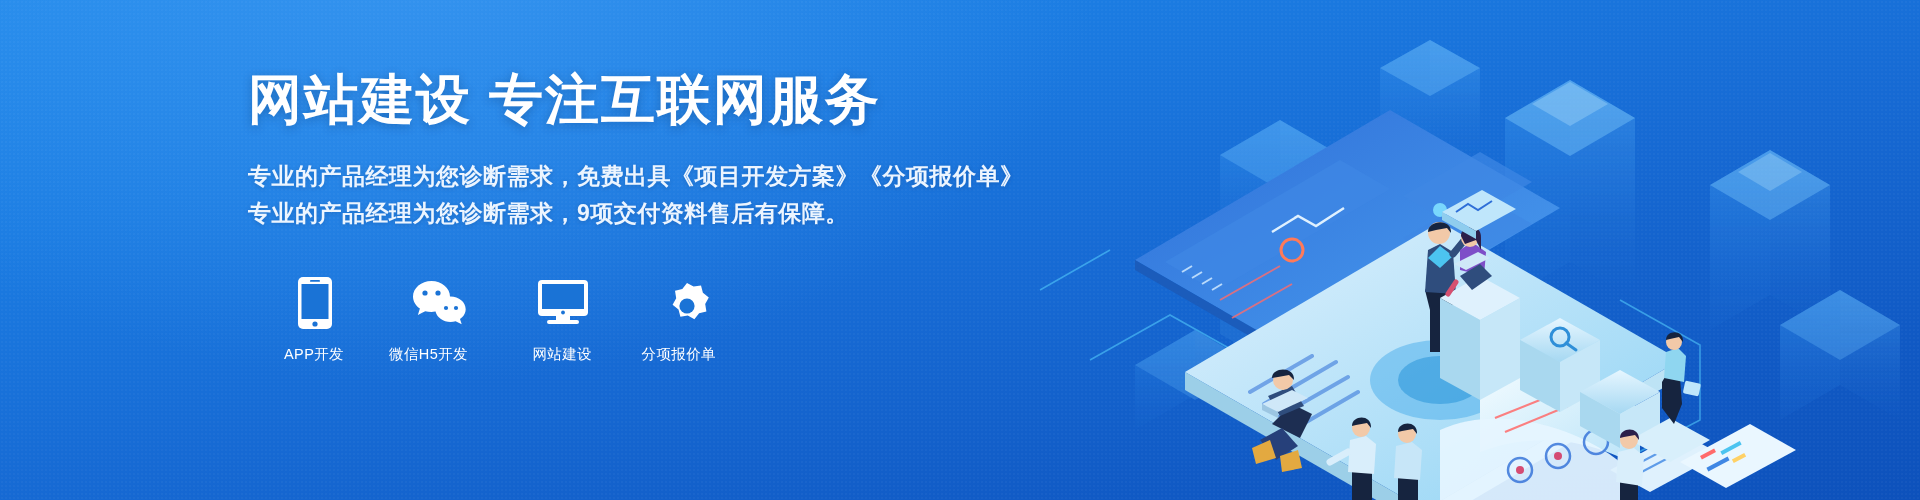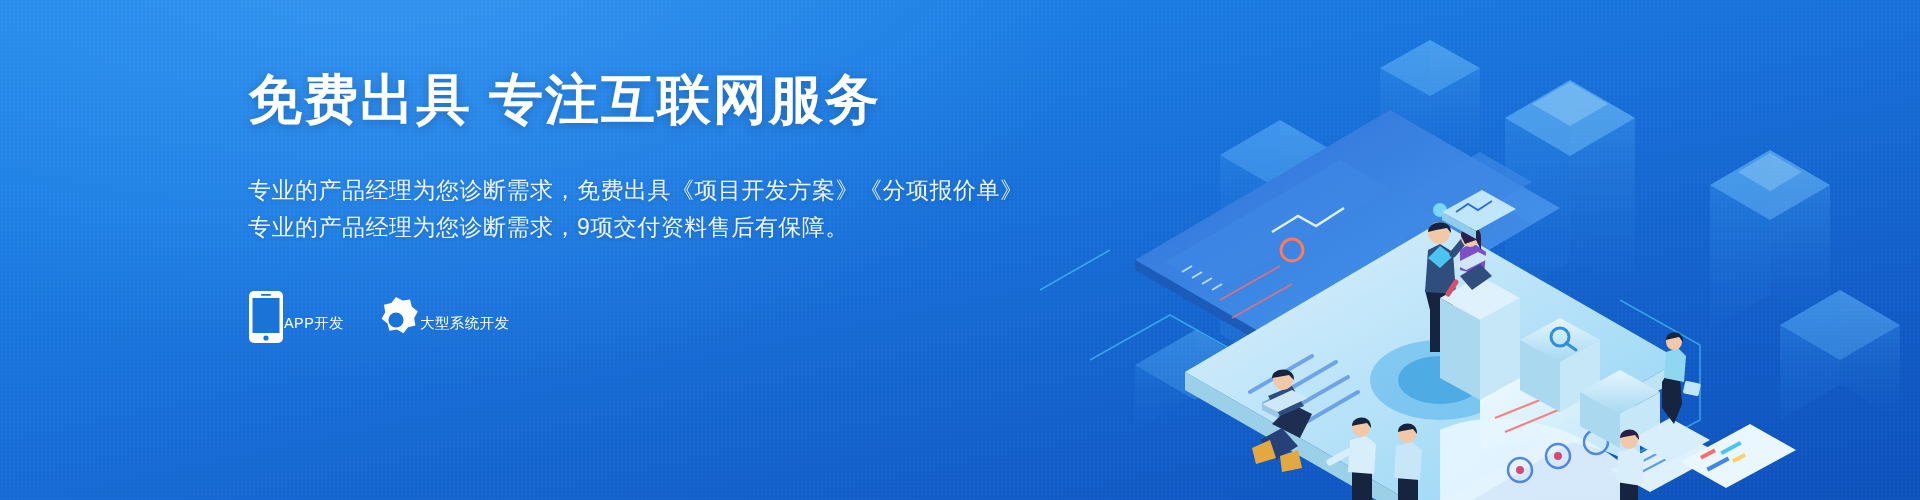--- a/index.html
+++ b/index.html
@@ -30,40 +30,40 @@
   .headline {
     color:#ffffff;
     font-size:54px;
     font-weight:bold;
     letter-spacing:2px;
     line-height:1.18;
     white-space:nowrap;
     text-shadow:0 2px 10px rgba(4,40,90,0.30);
   }
   .sub {
-    margin-top:40px;
+    margin-top:26px;
     color:#ecf5ff;
     font-size:23px;
     line-height:1.62;
     letter-spacing:0.5px;
     white-space:nowrap;
-    font-weight:400;
+    font-weight:700;
     text-shadow:0 1px 4px rgba(4,40,90,0.22);
   }
   .sub .line { display:block; }
 
   
   .services {
     margin-top:42px;
     display:flex;
     align-items:flex-start;
     gap:28px;
   }
   .service {
-    display:flex; flex-direction:row; align-items:center;
+    display:flex; flex-direction:column; align-items:flex-end;
     width:96px;
   }
   .svc-icon {
     height:58px; width:58px;
     display:flex; align-items:center; justify-content:center;
     color:#ffffff;
   }
   .svc-icon svg { display:block; }
   .svc-label {
     margin-top:13px;
@@ -327,21 +327,21 @@
           <rect x="800" y="446" width="22" height="4" fill="#4cc4f0" transform="rotate(-28 811 448)"></rect>
           <rect x="786" y="462" width="24" height="4" fill="#3f87e4" transform="rotate(-28 798 464)"></rect>
           <rect x="812" y="456" width="14" height="4" fill="#ffd166" transform="rotate(-28 819 458)"></rect>
         </g>
       </g>
     </svg>
   </div>
 
   <div class="content">
 
-    <h1 class="headline">免费出具 专注互联网服务</h1>
+    <h1 class="headline">网站建设 专注互联网服务</h1>
 
     <div class="sub">
       <span class="line">专业的产品经理为您诊断需求，免费出具《项目开发方案》《分项报价单》</span>
       <span class="line">专业的产品经理为您诊断需求，9项交付资料售后有保障。</span>
     </div>
 
     <div class="services">
 
       <div class="service">
         <span class="svc-icon">
@@ -349,27 +349,52 @@
             <rect x="0" y="0" width="34" height="52" rx="5"></rect>
             <rect x="3.5" y="7" width="27" height="35" fill="#1a73d6"></rect>
             <rect x="12" y="3" width="10" height="1.8" rx="0.9" fill="#1a73d6"></rect>
             <circle cx="17" cy="47" r="2.6" fill="#1a73d6"></circle>
           </svg>
         </span>
         <span class="svc-label">APP开发</span>
       </div>
 
 
-
+      <div class="service">
+        <span class="svc-icon">
+          <svg width="56" height="48" viewBox="0 0 56 48" fill="currentColor" aria-hidden="true">
+            <path d="M20.5 2C10.3 2 2 9 2 17.6c0 4.9 2.7 9.2 6.9 12l-2 6.3 7.3-3.7c2 .5 4.1.8 6.3.8 10.2 0 18.5-7 18.5-15.4S30.7 2 20.5 2z"></path>
+            <circle cx="14" cy="14" r="2.6" fill="#1a73d6"></circle>
+            <circle cx="27" cy="14" r="2.6" fill="#1a73d6"></circle>
+            <path d="M39.5 17.5c-8.4 0-15.2 5.7-15.2 12.7 0 7 6.8 12.7 15.2 12.7 1.8 0 3.5-.3 5.1-.7l6.1 3.1-1.7-5.3c3.5-2.3 5.7-5.9 5.7-9.8 0-7-6.8-12.7-15.2-12.7z"></path>
+            <circle cx="35" cy="29" r="2.1" fill="#1a73d6"></circle>
+            <circle cx="45" cy="29" r="2.1" fill="#1a73d6"></circle>
+          </svg>
+        </span>
+        <span class="svc-label">微信H5开发</span>
+      </div>
+
+      <div class="service">
+        <span class="svc-icon">
+          <svg width="50" height="46" viewBox="0 0 50 46" fill="currentColor" aria-hidden="true">
+            <rect x="0" y="0" width="50" height="36" rx="4"></rect>
+            <rect x="4" y="4" width="42" height="25" fill="#1a73d6"></rect>
+            <circle cx="25" cy="32.5" r="1.9" fill="#1a73d6"></circle>
+            <rect x="18" y="36" width="14" height="4"></rect>
+            <rect x="9" y="40" width="32" height="4" rx="2"></rect>
+          </svg>
+        </span>
+        <span class="svc-label">网站建设</span>
+      </div>
 
       <div class="service">
         <span class="svc-icon">
           <svg width="48" height="48" viewBox="0 0 48 48" fill="currentColor" aria-hidden="true">
             <path d="M24 1 l6.6 3.6 7.4-1.2 1.9 7.3 5.9 4.7-3.6 6.6 1.2 7.4-7.3 1.9-4.7 5.9-6.6-3.6-7.4 1.2-1.9-7.3-5.9-4.7 3.6-6.6-1.2-7.4 7.3-1.9z" transform="translate(0,3)"></path>
             <circle cx="24" cy="27" r="7.6" fill="#1a73d6"></circle>
           </svg>
         </span>
-        <span class="svc-label">大型系统开发</span>
+        <span class="svc-label">分项报价单</span>
       </div>
 
     </div>
   </div>
 </div>
 
 </body></html>

